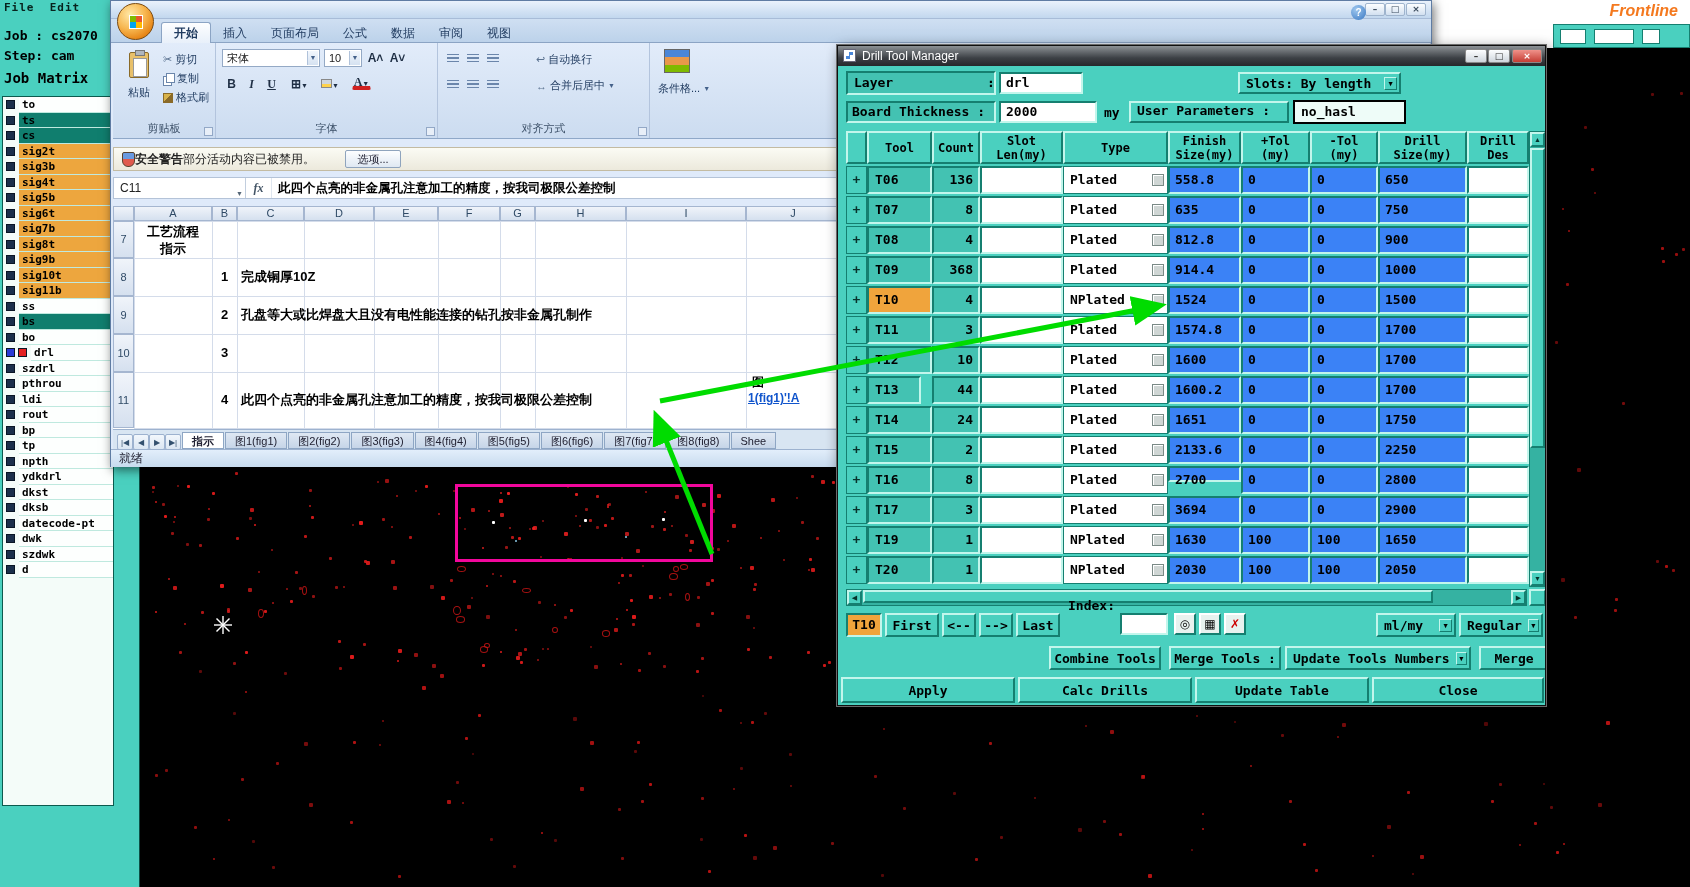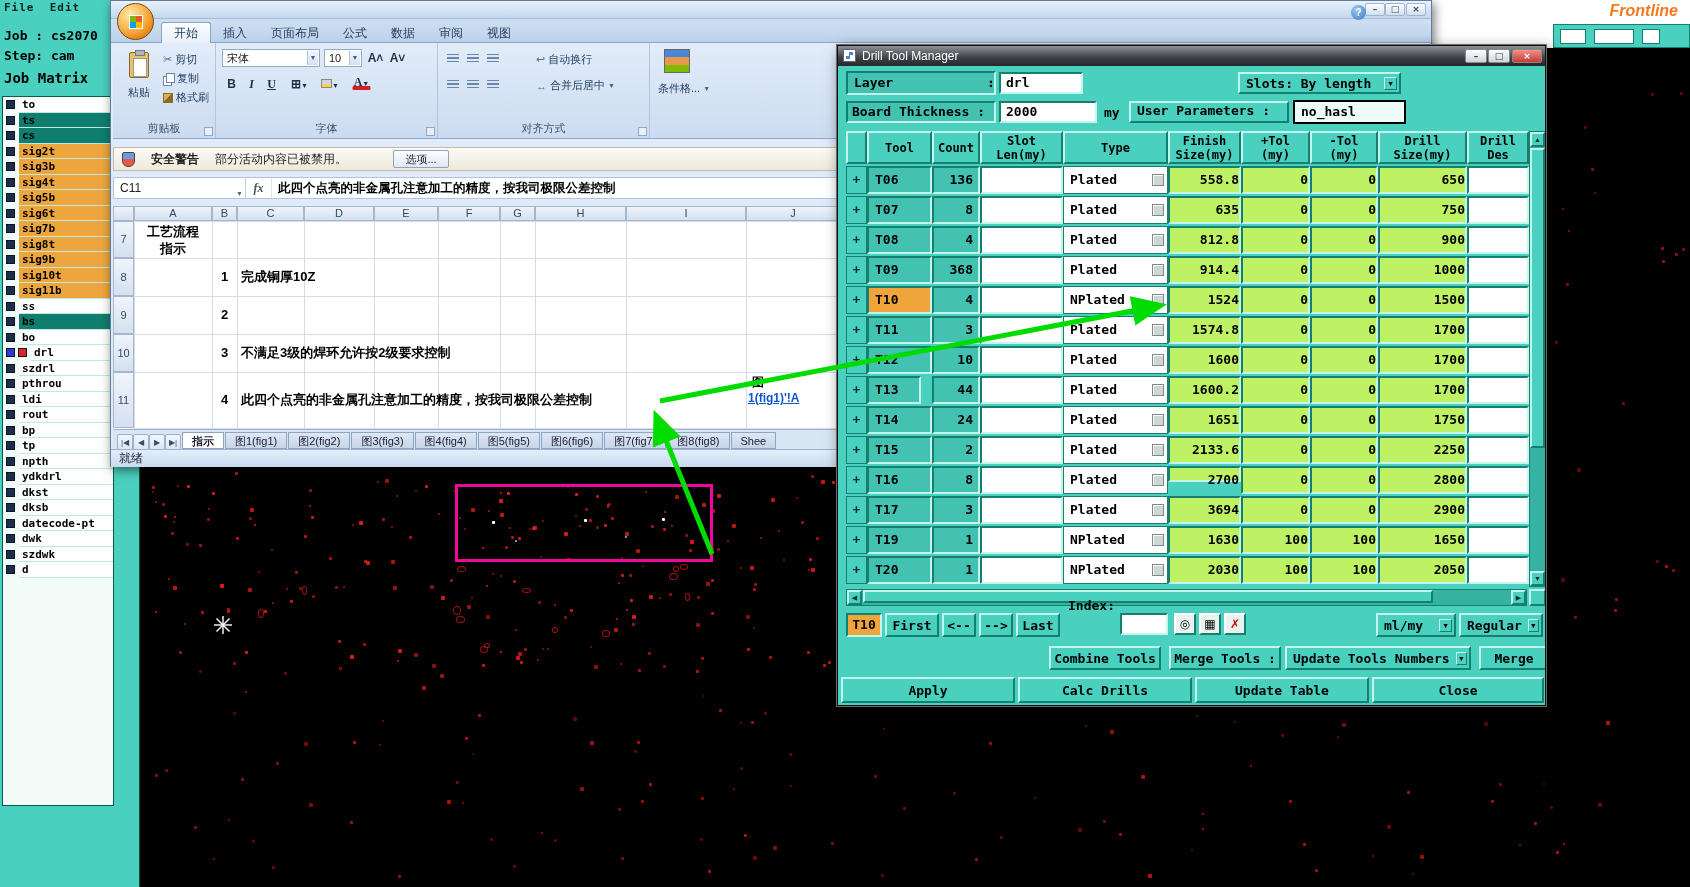--- a/index.html
+++ b/index.html
@@ -28,21 +28,21 @@
   .lname.t-drill{left:28px;}
   
   #xl{position:absolute;left:110px;top:0;width:1322px;height:467px;z-index:10;background:#dfeafa;border:1px solid #5f7ca3;box-shadow:2px 3px 10px rgba(0,0,0,.55);}
   .xl-title{position:absolute;left:0;top:0;right:0;height:18px;background:linear-gradient(#eaf2fc,#c2d7ee);border-bottom:1px solid #a8bcd8;}
   .xl-title-text{position:absolute;left:0;right:0;top:2px;text-align:center;font-size:11px;color:#3e5062;}
   .winbtn{position:absolute;top:2px;width:20px;height:13px;font:700 9px "DejaVu Sans",sans-serif;line-height:11px;text-align:center;color:#3a4a5c;background:linear-gradient(#fdfeff,#d2e0f0);border:1px solid #9fb4cd;border-radius:2px;}
   #office-btn{position:absolute;left:6px;top:2px;width:37px;height:37px;border-radius:50%;background:radial-gradient(circle at 35% 30%,#ffe9a8,#f7b64f 45%,#e78617 75%,#9c5206);border:1px solid #7a4a10;z-index:3;}
   #office-btn .q{position:absolute;left:11px;top:11px;width:14px;height:14px;background:conic-gradient(#e8562b 0 25%,#ffb900 0 50%,#00a4ef 0 75%,#7fba00 0);border:1px solid #fff;}
   #xl-tabs{position:absolute;left:0;top:18px;right:0;height:24px;background:linear-gradient(#cfdff2,#bcd2ea);border-bottom:1px solid #8ba4c4;padding-left:50px;}
   .xl-tab{display:inline-block;height:21px;margin-top:3px;padding:0 12px;font-size:12px;line-height:21px;color:#1f3a5f;}
-  .xl-tab.active{background:linear-gradient(#fdfeff,#e8f0fa);border:1px solid #8ba4c4;border-bottom:none;border-radius:3px 3px 0 0;font-weight:400;}
+  .xl-tab.active{background:linear-gradient(#fdfeff,#e8f0fa);border:1px solid #8ba4c4;border-bottom:none;border-radius:3px 3px 0 0;font-weight:700;}
   .help{position:absolute;left:1240px;top:4px;width:15px;height:15px;border-radius:50%;background:radial-gradient(circle at 35% 30%,#9ec7ef,#3a78c2);color:#fff;font:700 10px "Liberation Sans",sans-serif;text-align:center;line-height:15px;}
   .xl-ribbon{position:absolute;left:2px;top:42px;width:1318px;height:96px;background:linear-gradient(#e2ecfa,#ccdcf0);border-bottom:1px solid #8fa8c8;display:flex;}
   .rgrp{position:relative;height:100%;border-right:1px solid #b3c4dd;flex:none;}
   .gcap{position:absolute;left:0;right:0;bottom:2px;text-align:center;font-size:11px;color:#3c5068;}
   .bigbtn{position:absolute;left:4px;top:4px;width:44px;height:64px;text-align:center;border:1px solid transparent;border-radius:3px;}
   .blab{display:block;font-size:11px;color:#1f3a5f;margin-top:3px;}
   .ico-paste{display:inline-block;width:20px;height:26px;background:#e8c06a;border:1px solid #8a6a28;border-radius:2px;position:relative;margin-top:4px;}
   .ico-paste:before{content:"";position:absolute;left:3px;top:5px;width:12px;height:17px;background:#fff;border:1px solid #999;}
   .ico-paste:after{content:"";position:absolute;left:5px;top:-3px;width:8px;height:4px;background:#b0b6bd;border:1px solid #777;}
   .smcol{position:absolute;left:50px;top:7px;}
@@ -54,21 +54,21 @@
   .ico-brush{display:inline-block;width:10px;height:10px;background:linear-gradient(135deg,#d8b24a 50%,#8a6a28 50%);border:1px solid #8a6a28;}
   .combo{position:absolute;height:18px;background:#fff;border:1px solid #94a9c5;font-size:11px;line-height:16px;padding:0 14px 0 4px;color:#222;}
   .combo .dd{position:absolute;right:1px;top:1px;width:11px;height:14px;font-size:7px;line-height:14px;text-align:center;color:#44618a;background:linear-gradient(#f2f7fd,#d5e2f1);border-left:1px solid #b0c2da;}
   .fbtn{position:absolute;height:17px;min-width:19px;text-align:center;font:700 12px "Liberation Serif",serif;line-height:17px;color:#1f2f45;border:1px solid transparent;border-radius:2px;}
   .albtn{position:absolute;width:18px;height:16px;border:1px solid transparent;border-radius:2px;display:flex;align-items:center;justify-content:center;}
   .bars{width:12px;height:9px;background:repeating-linear-gradient(#6b86ab 0 1.5px,transparent 1.5px 3.5px);}
   .txtbtn{position:absolute;font-size:11px;color:#1f3a5f;white-space:nowrap;display:flex;align-items:center;gap:3px;}
   .minib{position:absolute;width:20px;height:17px;border:1px solid #b0c2da;background:linear-gradient(#fdfeff,#e2ecf7);border-radius:2px;font:700 10px "Liberation Sans",sans-serif;line-height:15px;text-align:center;color:#2e4a6e;}
   .ico-cond{position:absolute;left:14px;top:6px;width:26px;height:24px;background:linear-gradient(#4a86d8 0 33%,#e8984a 33% 66%,#7fba00 66%);border:1px solid #666;}
   .dl{position:absolute;right:2px;bottom:2px;width:9px;height:9px;border:1px solid #93a8c6;background:#e8eff8;}
-  .xl-msgbar{position:absolute;left:2px;top:146px;width:1318px;height:24px;background:linear-gradient(#fbfbf4,#ece9dc);border:1px solid #c3bba2;display:flex;align-items:center;gap:16px;padding-left:8px;}
+  .xl-msgbar{position:absolute;left:2px;top:146px;width:1318px;height:24px;background:linear-gradient(#fbfbf4,#ece9dc);border:1px solid #c3bba2;display:flex;align-items:center;gap:0;padding-left:8px;}
   .shield{width:13px;height:15px;background:linear-gradient(#6a9ae0 50%,#e05a4e 50%);border:1px solid #58422f;border-radius:2px 2px 6px 6px;}
   .msg-label{font:700 12px "Liberation Sans",sans-serif;color:#222;}
   .msg-text{font-size:12px;color:#222;}
   .msg-btn{margin-left:30px;width:56px;height:18px;font-size:11px;text-align:center;line-height:16px;background:linear-gradient(#fdfeff,#dfe8f2);border:1px solid #8fa4bd;border-radius:2px;color:#223;}
   .xl-formula{position:absolute;left:2px;top:176px;width:1318px;height:22px;background:#fff;border:1px solid #b4c3d8;display:flex;align-items:stretch;}
   .namebox{width:132px;border-right:1px solid #c2cede;font-size:12px;line-height:20px;padding-left:6px;color:#222;position:relative;}
   .namebox .dd{position:absolute;right:2px;top:6px;font-size:7px;color:#567;}
   .fx{width:26px;text-align:center;font:700 italic 12px "Liberation Serif",serif;color:#456;line-height:20px;border-right:1px solid #dfe6ef;}
   .ftext{flex:1;font:700 12.5px "Liberation Sans",sans-serif;line-height:20px;padding-left:6px;color:#000;white-space:nowrap;overflow:hidden;}
   #xl-grid{position:absolute;left:0;top:0;right:0;bottom:0;}
@@ -105,21 +105,21 @@
   .dlab{white-space:pre;}
   .ddbox{display:inline-block;width:13px;height:13px;font-size:7px;line-height:12px;text-align:center;background:#4ad0bf;border:1px solid;border-color:#c2f6ec #157f70 #157f70 #c2f6ec;margin-left:6px;}
   .dh{position:absolute;display:flex;align-items:center;justify-content:center;text-align:center;white-space:pre-line;font:700 12px "DejaVu Sans Mono",monospace;line-height:14px;color:#000;background:#4ad0bf;border:2px solid;border-color:#c2f6ec #157f70 #157f70 #c2f6ec;}
   .dic{position:absolute;background:#4ad0bf;border:1px solid #157f70;font:700 13px "DejaVu Sans Mono",monospace;text-align:center;line-height:25px;color:#08332c;}
   .dtool{position:absolute;background:#43c2b2;border:2px solid;border-color:#157f70 #c2f6ec #c2f6ec #157f70;font:700 13px "DejaVu Sans Mono",monospace;line-height:23px;padding-left:6px;color:#000;}
   .dtool.sel{background:#f0a43c;}
   .dcnt{position:absolute;background:#43c2b2;border:2px solid;border-color:#157f70 #c2f6ec #c2f6ec #157f70;font:700 13px "DejaVu Sans Mono",monospace;line-height:23px;text-align:right;padding-right:5px;color:#000;}
   .dinp{position:absolute;background:#fff;border:2px solid;border-color:#157f70 #c2f6ec #c2f6ec #157f70;}
   .dtype{position:absolute;background:#fff;border:1px solid #157f70;font:700 13px "DejaVu Sans Mono",monospace;line-height:25px;padding-left:6px;color:#000;}
   .type-btn{position:absolute;right:3px;top:50%;margin-top:-6px;width:12px;height:12px;background:#cfd6d4;border:1px solid #7a8a86;box-shadow:inset 1px 1px 0 #fff;}
-  .dyel{position:absolute;background:#bef264;border:2px solid;border-color:#157f70 #c2f6ec #c2f6ec #157f70;font:700 13px "DejaVu Sans Mono",monospace;line-height:23px;padding-left:18px;color:#000;text-align:right;}
+  .dyel{position:absolute;background:#3b82f6;border:2px solid;border-color:#157f70 #c2f6ec #c2f6ec #157f70;font:700 13px "DejaVu Sans Mono",monospace;line-height:23px;padding-left:5px;color:#000;}
   .vtrack{position:absolute;background:#35b2a2;border:1px solid #157f70;}
   .sarrow{position:absolute;width:15px;height:15px;background:#4ad0bf;border:2px solid;border-color:#c2f6ec #157f70 #157f70 #c2f6ec;font-size:7px;text-align:center;line-height:11px;color:#05332b;}
   .sthumb{position:absolute;background:#4ad0bf;border:2px solid;border-color:#c2f6ec #157f70 #157f70 #c2f6ec;}
   .dbtn{position:absolute;display:flex;align-items:center;justify-content:center;background:#4ad0bf;border:2px solid;border-color:#c2f6ec #157f70 #157f70 #c2f6ec;font:700 13px "DejaVu Sans Mono",monospace;color:#000;white-space:nowrap;}
   .dlabel{position:absolute;font:700 13px "DejaVu Sans Mono",monospace;color:#000;white-space:nowrap;}
   .ibtn{position:absolute;width:22px;height:22px;background:#e8f2ef;border:2px solid;border-color:#fff #157f70 #157f70 #fff;text-align:center;line-height:18px;font-size:12px;}
   
   #arrows{position:absolute;inset:0;z-index:40;pointer-events:none;}
 </style>
 </head>
@@ -753,22 +753,22 @@
         <div class="hl" style="left: 23px; top: 257px; width: 707px;"></div>
         <div class="hl" style="left: 23px; top: 295px; width: 707px;"></div>
         <div class="hl" style="left: 23px; top: 333px; width: 707px;"></div>
         <div class="hl" style="left: 23px; top: 371px; width: 707px;"></div>
         <div class="hl" style="left: 23px; top: 427px; width: 707px;"></div>
         <div class="cellA" style="left: 23px; top: 220px; width: 78px; height: 37px;">工艺流程
 指示</div>
         <div class="cellN" style="left: 101px; top: 257px; width: 25px; height: 38px; line-height: 38px;">1</div>
         <div class="cellT" style="left: 130px; top: 257px; height: 38px; line-height: 38px;">完成铜厚10Z</div>
         <div class="cellN" style="left: 101px; top: 295px; width: 25px; height: 38px; line-height: 38px;">2</div>
+        <div class="cellT" style="left: 130px; top: 295px; height: 38px; line-height: 38px;">孔盘等大或比焊盘大且没有电性能连接的钻孔按非金属孔制作</div>
         <div class="cellN" style="left: 101px; top: 333px; width: 25px; height: 38px; line-height: 38px;">3</div>
-        <div class="cellT" style="left: 130px; top: 333px; height: 38px; line-height: 38px;">不满足3级的焊环允许按2级要求控制</div>
         <div class="cellN" style="left: 101px; top: 371px; width: 25px; height: 56px; line-height: 56px;">4</div>
         <div class="cellT" style="left: 130px; top: 371px; height: 56px; line-height: 56px;">此四个点亮的非金属孔注意加工的精度，按我司极限公差控制</div>
         <div class="jnote1" style="left: 641px; top: 373px;">图</div>
         <div class="jnote2" style="left: 637px; top: 390px;">1(fig1)'!A</div>
       </div>
 
     <div id="xl-sheettabs"><span class="snav">|◀</span><span class="snav">◀</span><span class="snav">▶</span><span class="snav">▶|</span><span class="stab active">指示</span><span class="stab">图1(fig1)</span><span class="stab">图2(fig2)</span><span class="stab">图3(fig3)</span><span class="stab">图4(fig4)</span><span class="stab">图5(fig5)</span><span class="stab">图6(fig6)</span><span class="stab">图7(fig7)</span><span class="stab">图8(fig8)</span><span class="stab">Shee</span></div>
     <div class="xl-status">就绪</div>
   </div>
 

